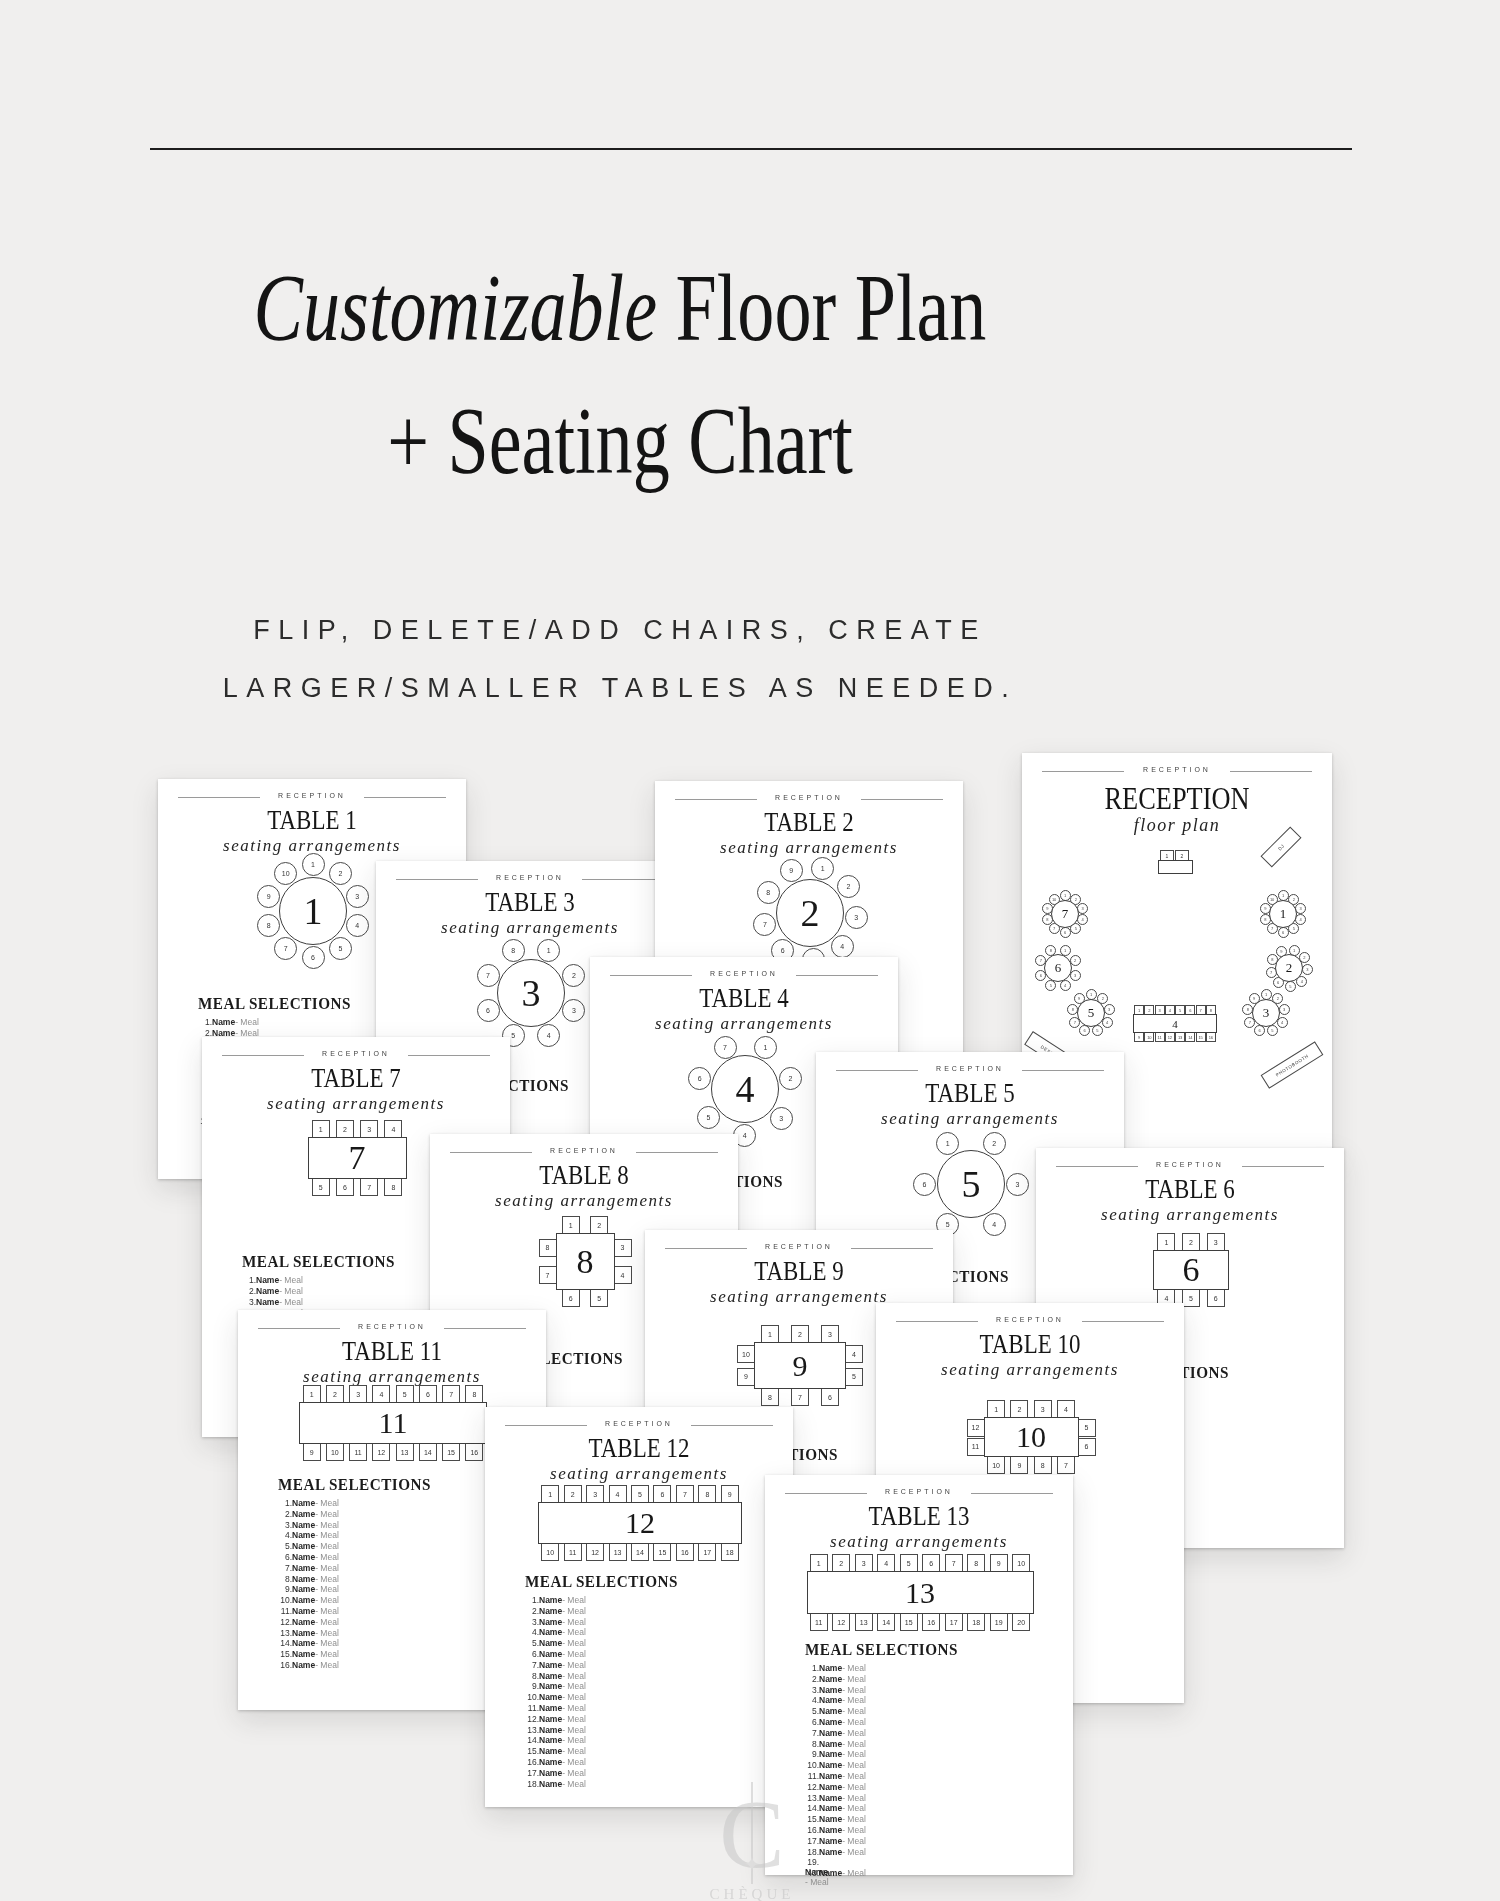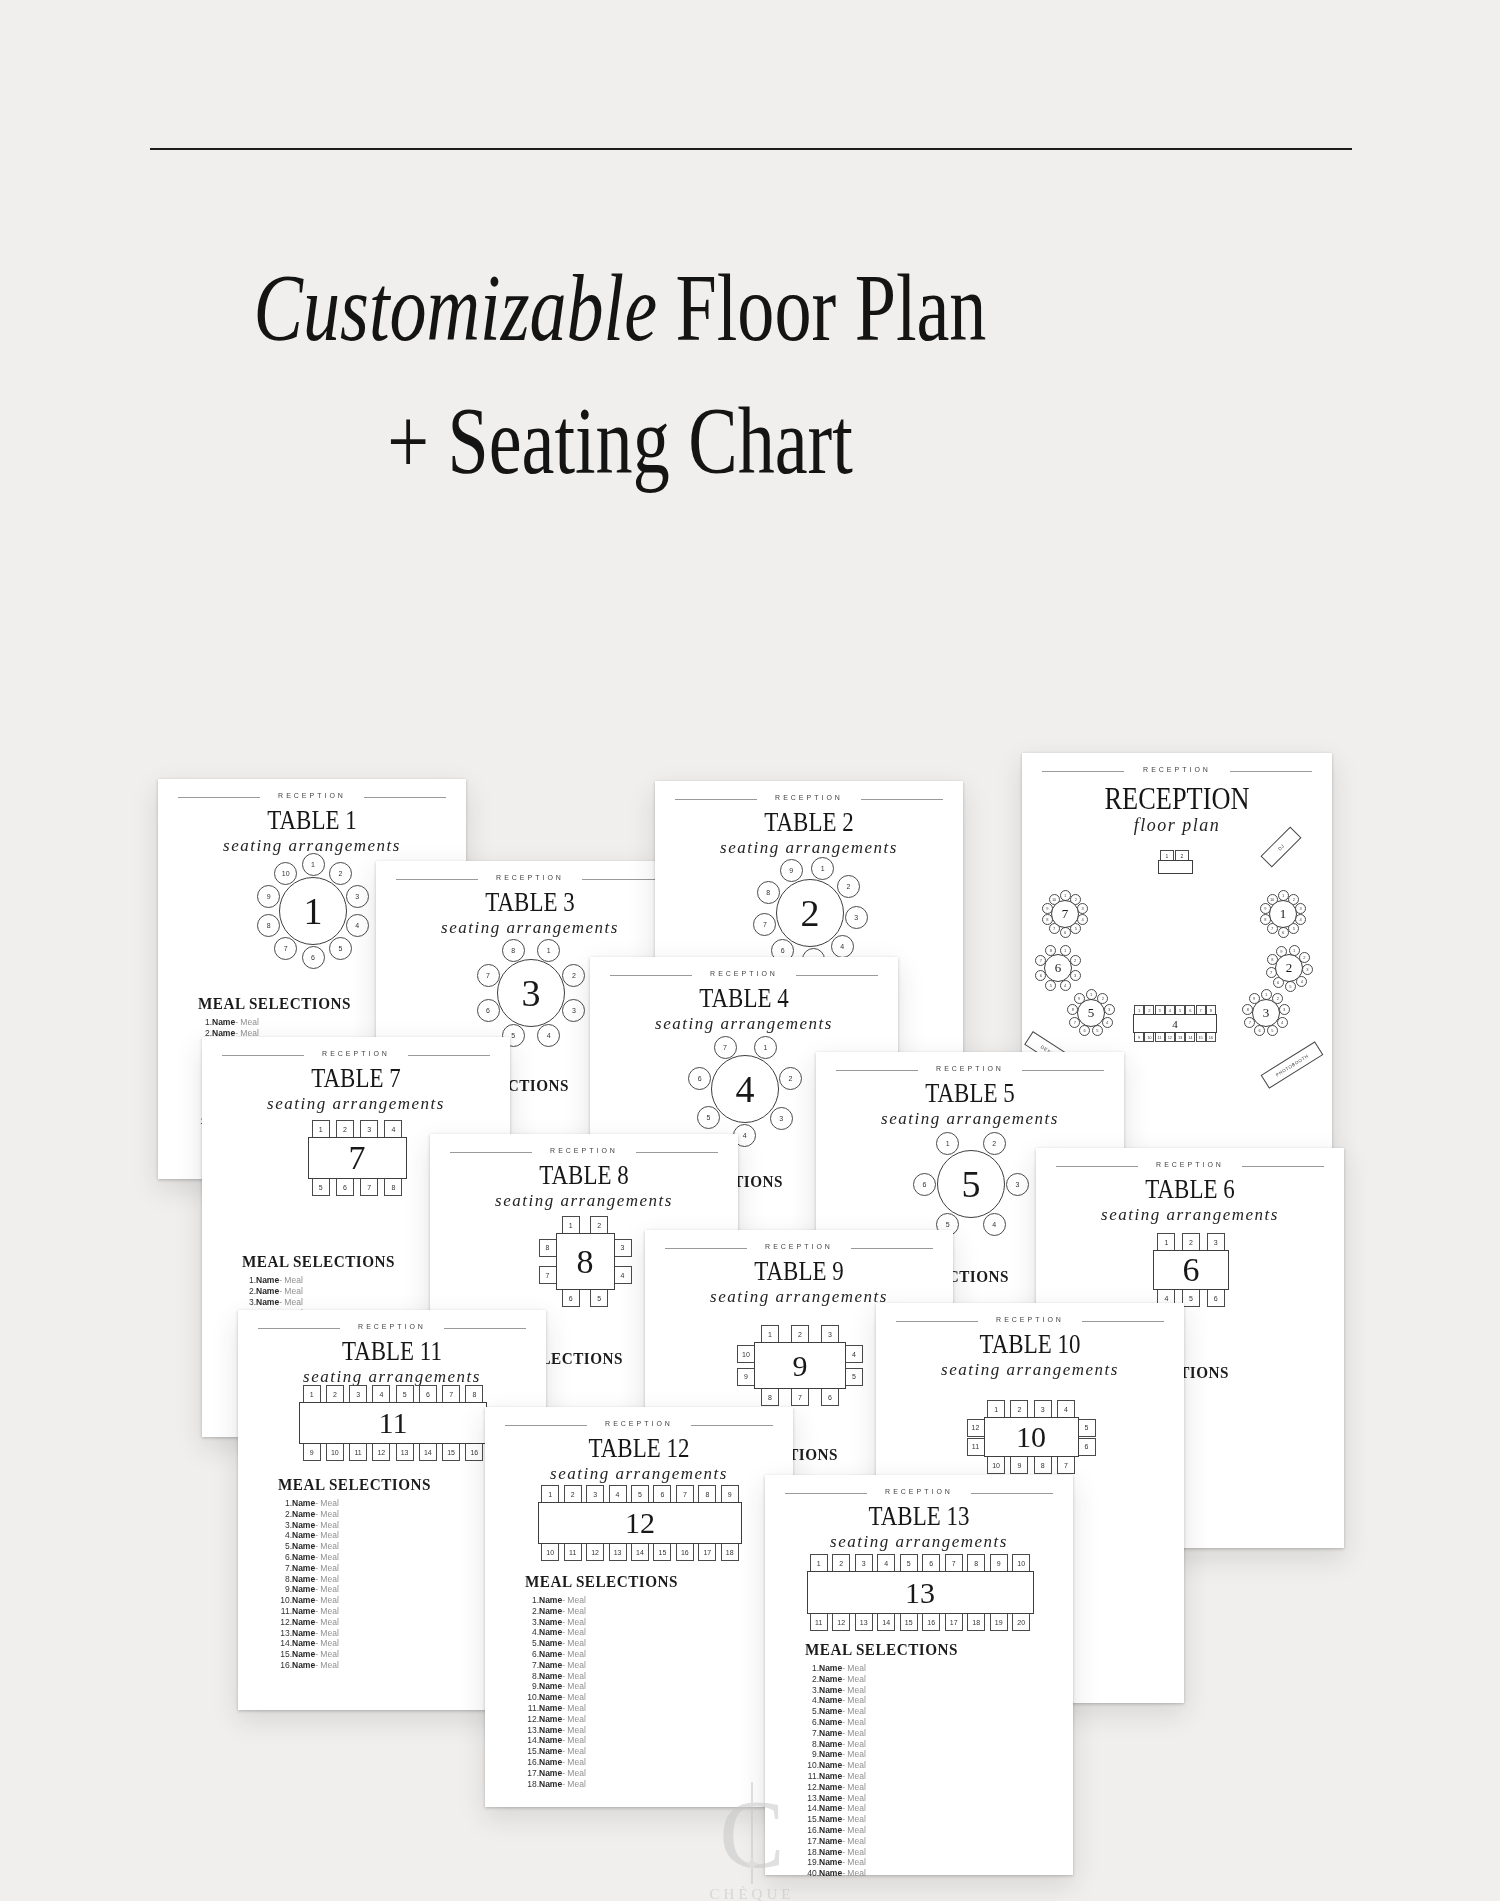--- a/index.html
+++ b/index.html
@@ -78,20 +78,24 @@
 </head>
 <body>
 
 <div id="canvas">
   <div class="rule"></div>
 
   <div class="hero-title"><span class="it">Customizable</span><span> Floor Plan</span><br>
     <span>+ Seating Chart</span>
   </div>
 
+  <div class="hero-sub">
+    <div>FLIP, DELETE/ADD CHAIRS, CREATE</div>
+    <div>LARGER/SMALLER TABLES AS NEEDED.</div>
+  </div>
 
   <div id="collage">
       <div class="page" style="left: 158px; top: 779px;">
         <div class="pg-header">
           <div class="hline l"></div>
           <div class="hlabel">RECEPTION</div>
           <div class="hline r"></div>
         </div>
         <div class="pg-title">TABLE 1</div>
         <div class="pg-script">seating arrangements</div>
@@ -1158,21 +1162,21 @@
           <div class="mrow" style="height: 10.8px;">
             <div class="mnum">17.</div>
             <div class="mname">Name</div>
             <div class="mval"> - Meal</div>
           </div>
           <div class="mrow" style="height: 10.8px;">
             <div class="mnum">18.</div>
             <div class="mname">Name</div>
             <div class="mval"> - Meal</div>
           </div>
-          <div class="mrow" style="height: 10.8px;">
+          <div class="mrow" style="height: 10.8px; flex-direction: column;">
             <div class="mnum">19.</div>
             <div class="mname">Name</div>
             <div class="mval"> - Meal</div>
           </div>
           <div class="mrow" style="height: 10.8px;">
             <div class="mnum">40.</div>
             <div class="mname">Name</div>
             <div class="mval"> - Meal</div>
           </div>
         </div>

